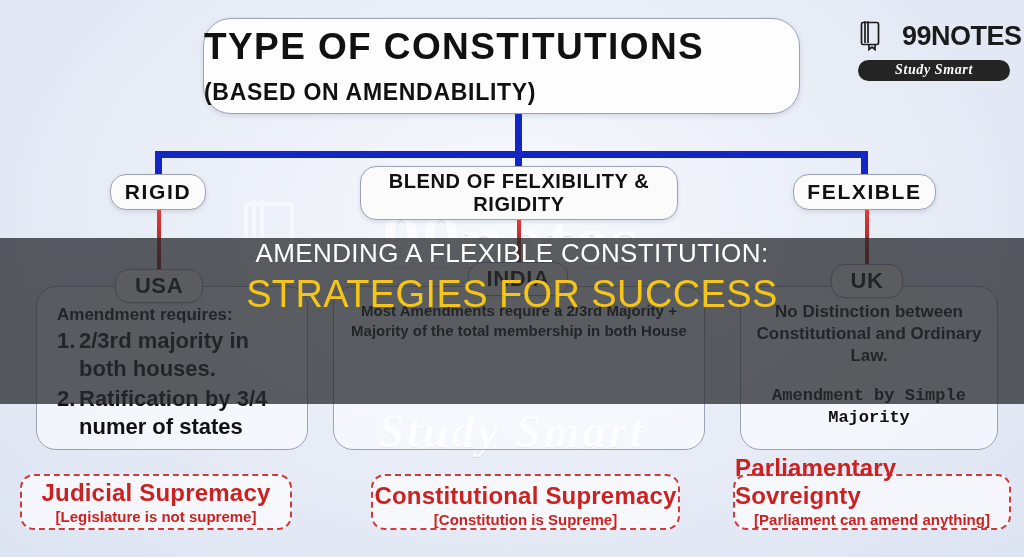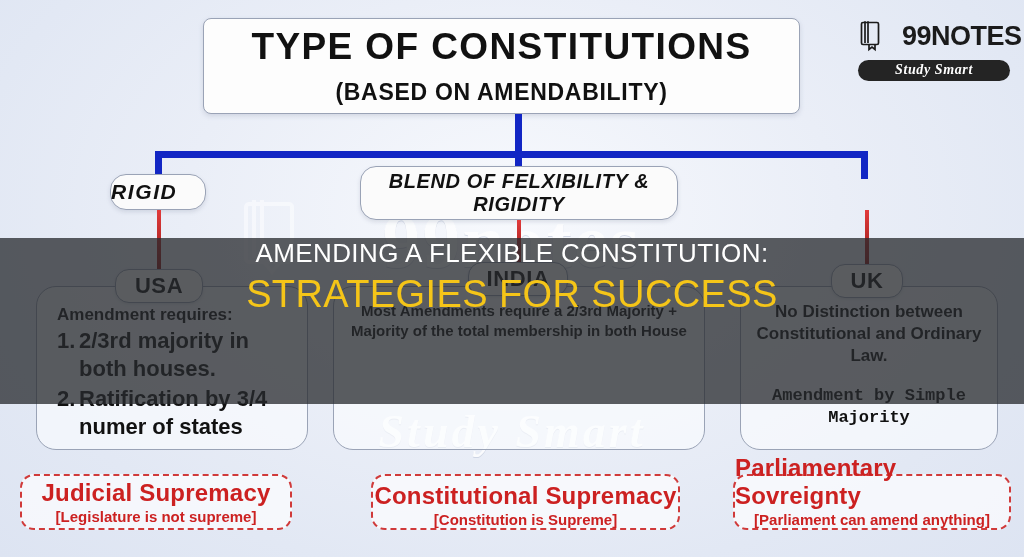--- a/index.html
+++ b/index.html
@@ -51,45 +51,44 @@
   .logo-pill {
     margin-top:4px; background:#242424; border-radius:11px;
     text-align:center; padding:2px 0 3px;
     font-family:"Liberation Serif", serif;
     font-style:italic; font-weight:700;
     font-size:14px; color:#fff; letter-spacing:.6px;
   }
   
   #title-box {
     position:absolute; left:203px; top:18px; width:597px; height:96px;
-    background:#fdfdfd; border:1.6px solid #9aa3b6; border-radius:8px;
-    display:flex; flex-direction:column; align-items:center;
+    background:#fdfdfd; border:1.6px solid #9aa3b6; border-radius:28px;
+    display:flex; flex-direction:column; align-items:flex-start;
     justify-content:center; gap:14px;
     box-shadow:0 2px 5px rgba(110,120,145,.22);
   }
   .title-l1 {
     font-size:37px; font-weight:700; letter-spacing:1.4px;
     color:#111; line-height:1.05; white-space:nowrap;
   }
   .title-l2 {
     font-size:23px; font-weight:700; letter-spacing:.7px;
     color:#111; line-height:1.05; white-space:nowrap;
   }
   
   .conn { position:absolute; background:#1226c4; }
   .conn-red { position:absolute; width:4px;
     background:linear-gradient(180deg,#e23b3b,#8d1717); }
   
   .cat {
     position:absolute; background:#fbfbfb;
     border:1.5px solid #9aa3b6; border-radius:16px;
-    display:flex; align-items:center; 
+    display:flex; align-items:center; justify-content:center;
     text-align:center; color:#111; font-weight:700;
     box-shadow:0 2px 4px rgba(110,120,145,.2);
-    font-style:italic;
   }
   #cat-rigid  { left:110px; top:174px; width:96px;  height:36px;
                 font-size:21px; letter-spacing:1.6px; }
   #cat-blend  { left:360px; top:166px; width:318px; height:54px;
                 font-size:20px; letter-spacing:.6px; line-height:1.15; }
   #cat-flex   { left:793px; top:174px; width:143px; height:36px;
                 font-size:21px; letter-spacing:1.6px; }
   
   .chip {
     position:absolute; background:#fbfbfb;
@@ -196,20 +195,23 @@
   <div class="conn" style="left:155px; top:151px; width:713px; height:7px;"></div>
   <div class="conn" style="left:155px; top:151px; width:7px; height:28px;"></div>
   <div class="conn" style="left:861px; top:151px; width:7px; height:28px;"></div>
 
   <div class="cat" id="cat-rigid">
     <span>RIGID</span>
   </div>
   <div class="cat" id="cat-blend">
     <span>BLEND OF FELXIBILITY &amp; RIGIDITY</span>
   </div>
+  <div class="cat" id="cat-flex">
+    <span>FELXIBLE</span>
+  </div>
 
   <div class="conn-red" style="left:157px; top:210px; height:62px;"></div>
   <div class="conn-red" style="left:517px; top:220px; height:45px;"></div>
   <div class="conn-red" style="left:865px; top:210px; height:56px;"></div>
 
   <div class="chip" id="chip-usa">
     <span>USA</span>
   </div>
   <div class="chip" id="chip-india">
     <span>INDIA</span>

